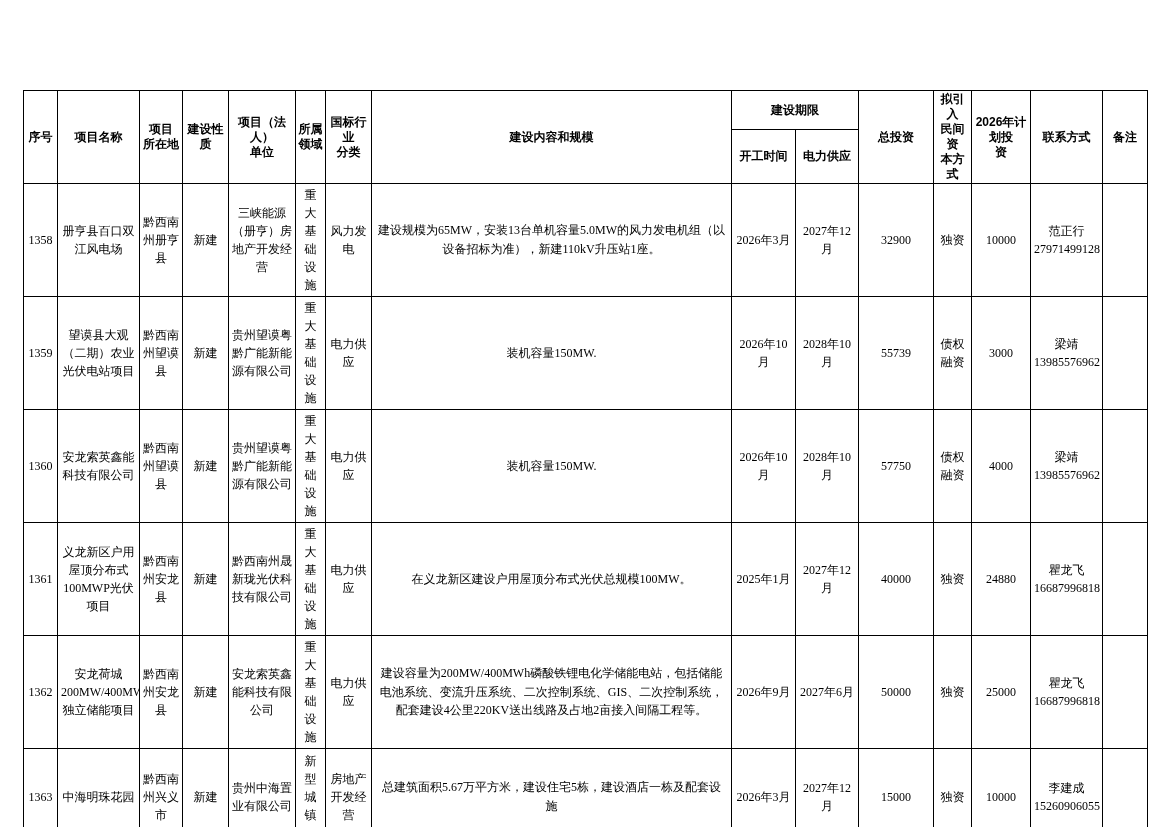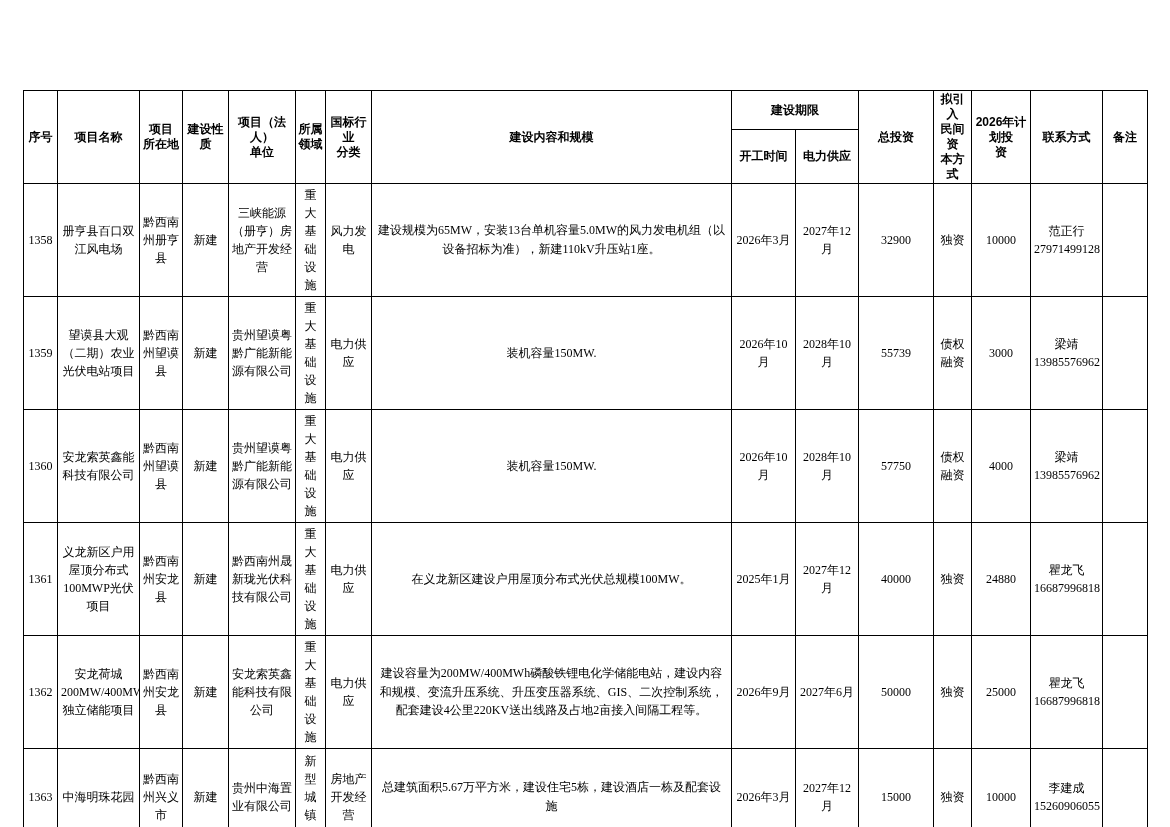--- a/index.html
+++ b/index.html
@@ -193,21 +193,21 @@
           <td></td>
         </tr>
         <tr>
           <td>1362</td>
           <td>安龙荷城200MW/400MWh独立储能项目</td>
           <td>黔西南州安龙县</td>
           <td>新建</td>
           <td>安龙索英鑫能科技有限公司</td>
           <td>重大基础设施</td>
           <td>电力供应</td>
-          <td>建设容量为200MW/400MWh磷酸铁锂电化学储能电站，建设内容和规模、变流升压系统、升压变压器系统、GIS、二次控制系统，配套建设4公里220KV送出线路及占地2亩接入间隔工程等。</td>
+          <td>建设容量为200MW/400MWh磷酸铁锂电化学储能电站，包括储能电池系统、变流升压系统、二次控制系统、GIS、二次控制系统，配套建设4公里220KV送出线路及占地2亩接入间隔工程等。</td>
           <td>2026年9月</td>
           <td>2027年6月</td>
           <td>50000</td>
           <td>独资</td>
           <td>25000</td>
           <td>瞿龙飞
 16687996818</td>
           <td></td>
         </tr>
         <tr>

